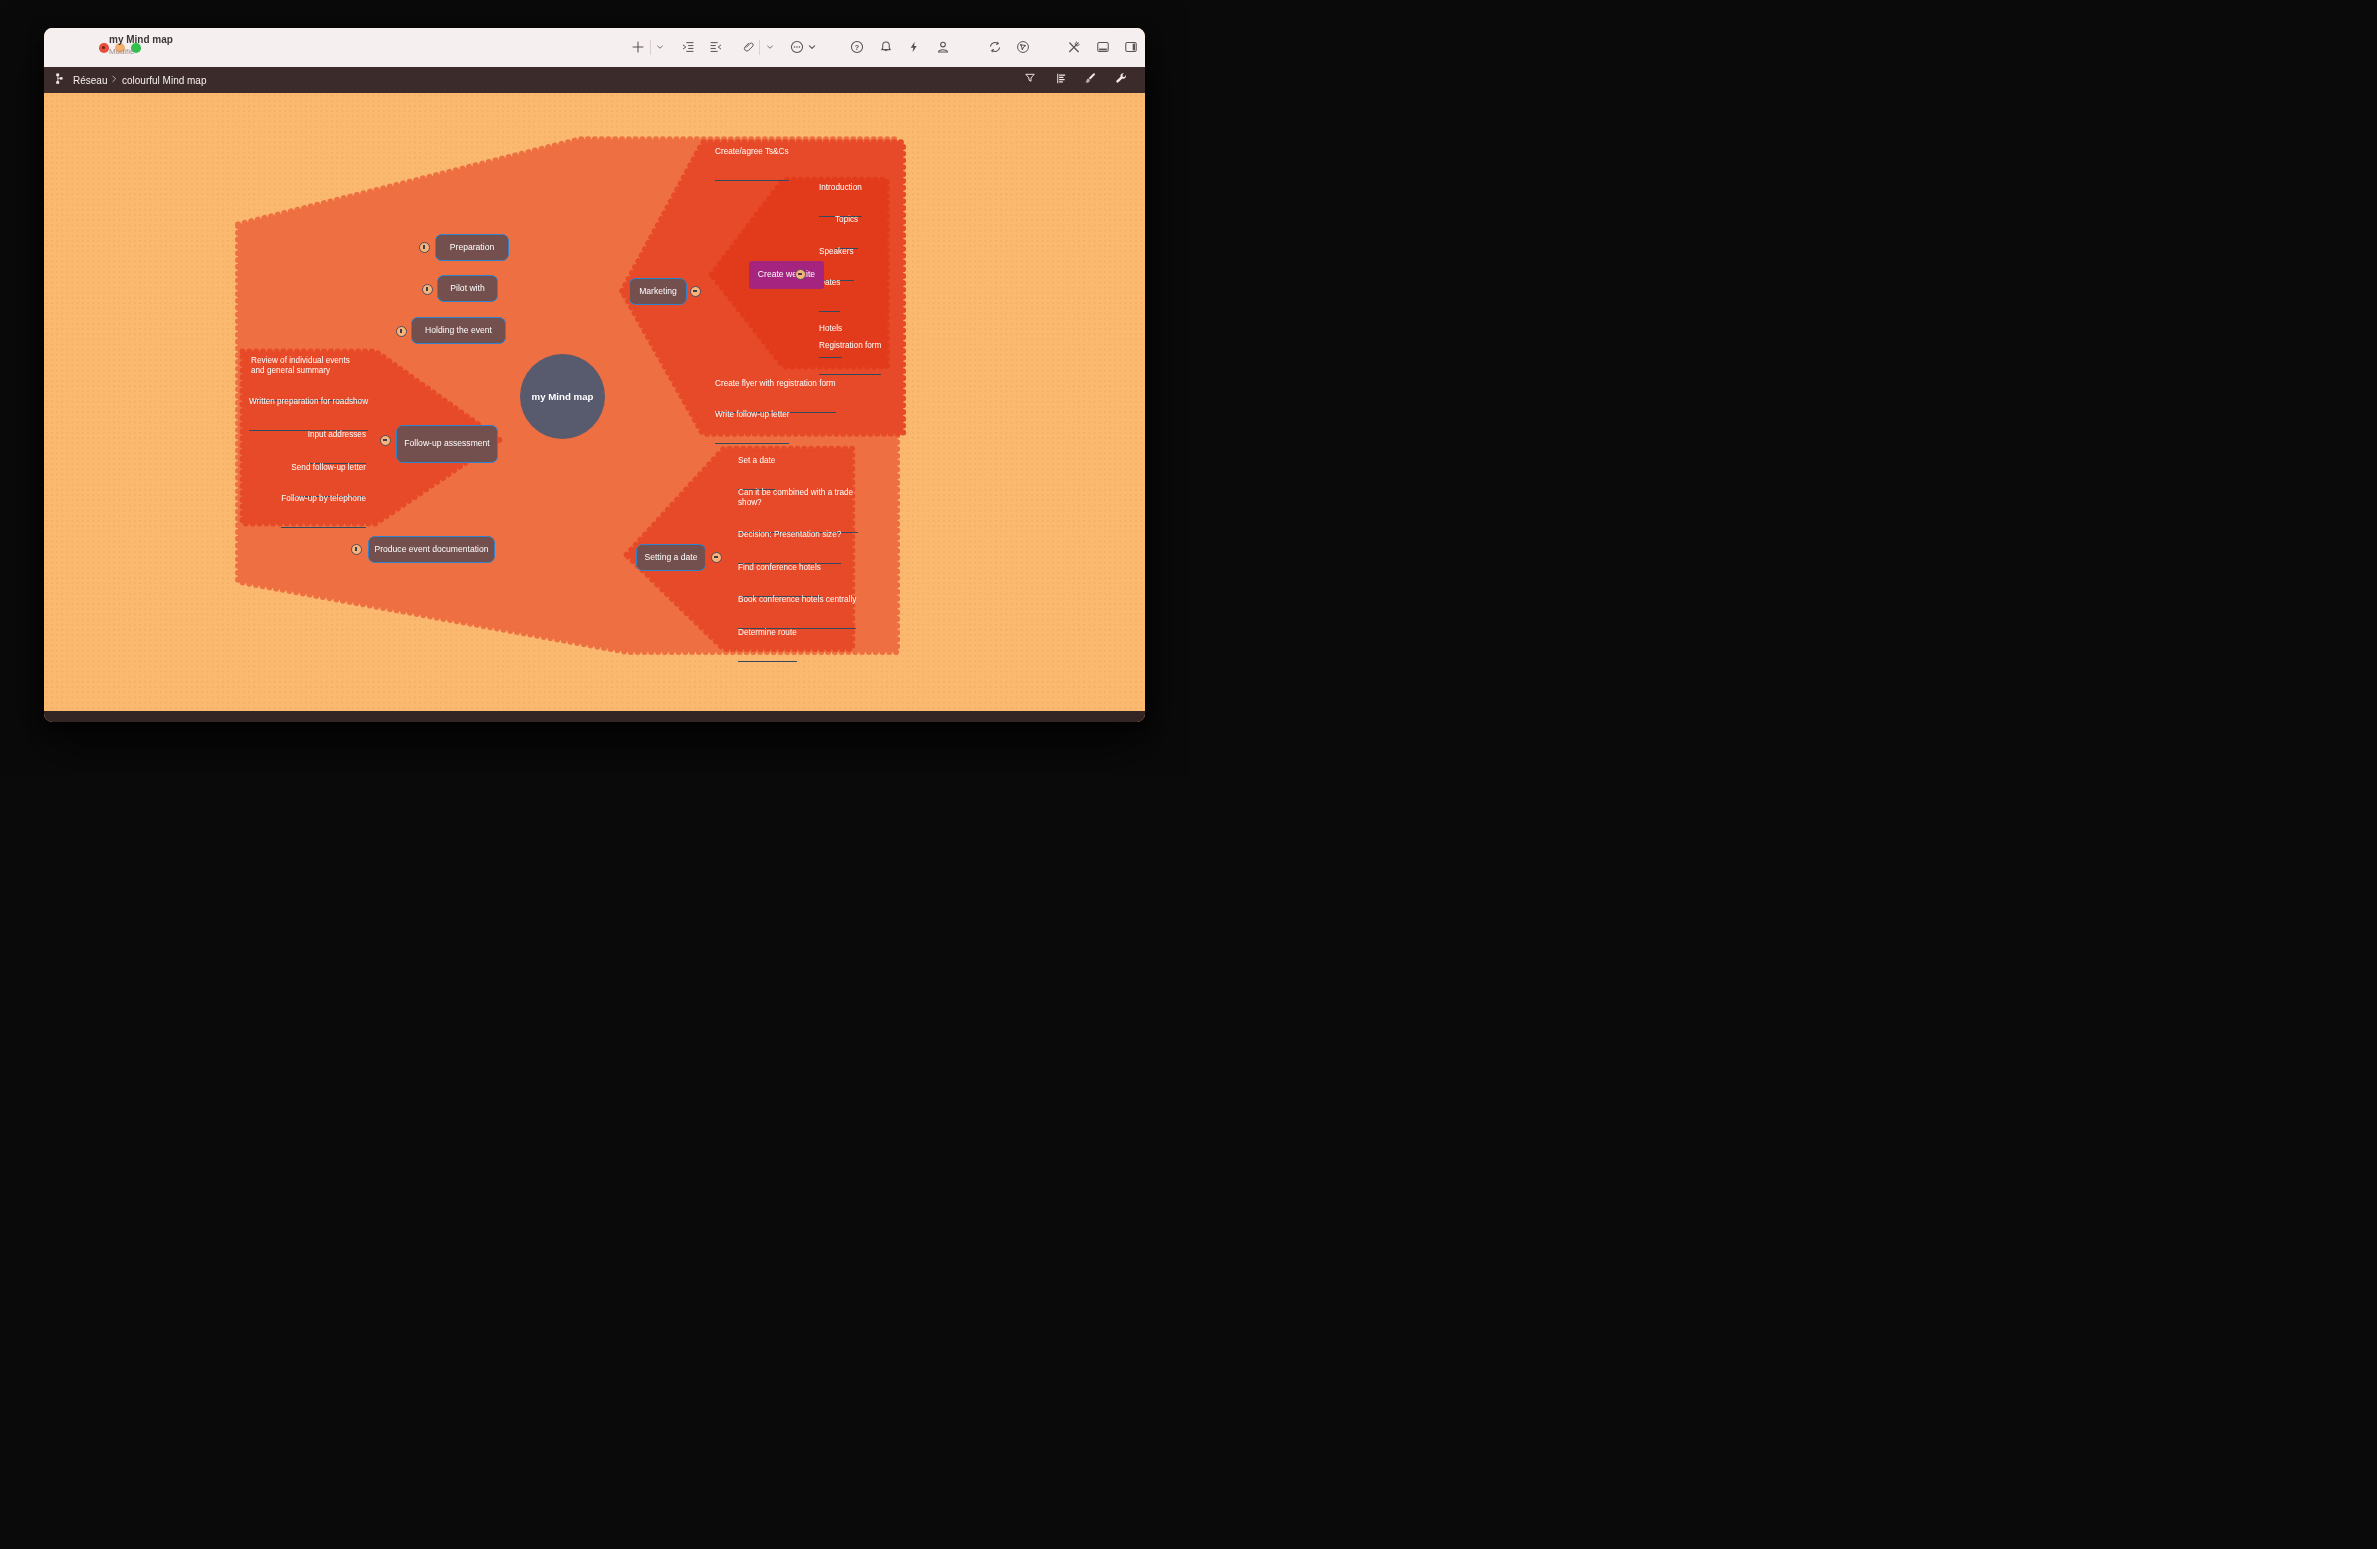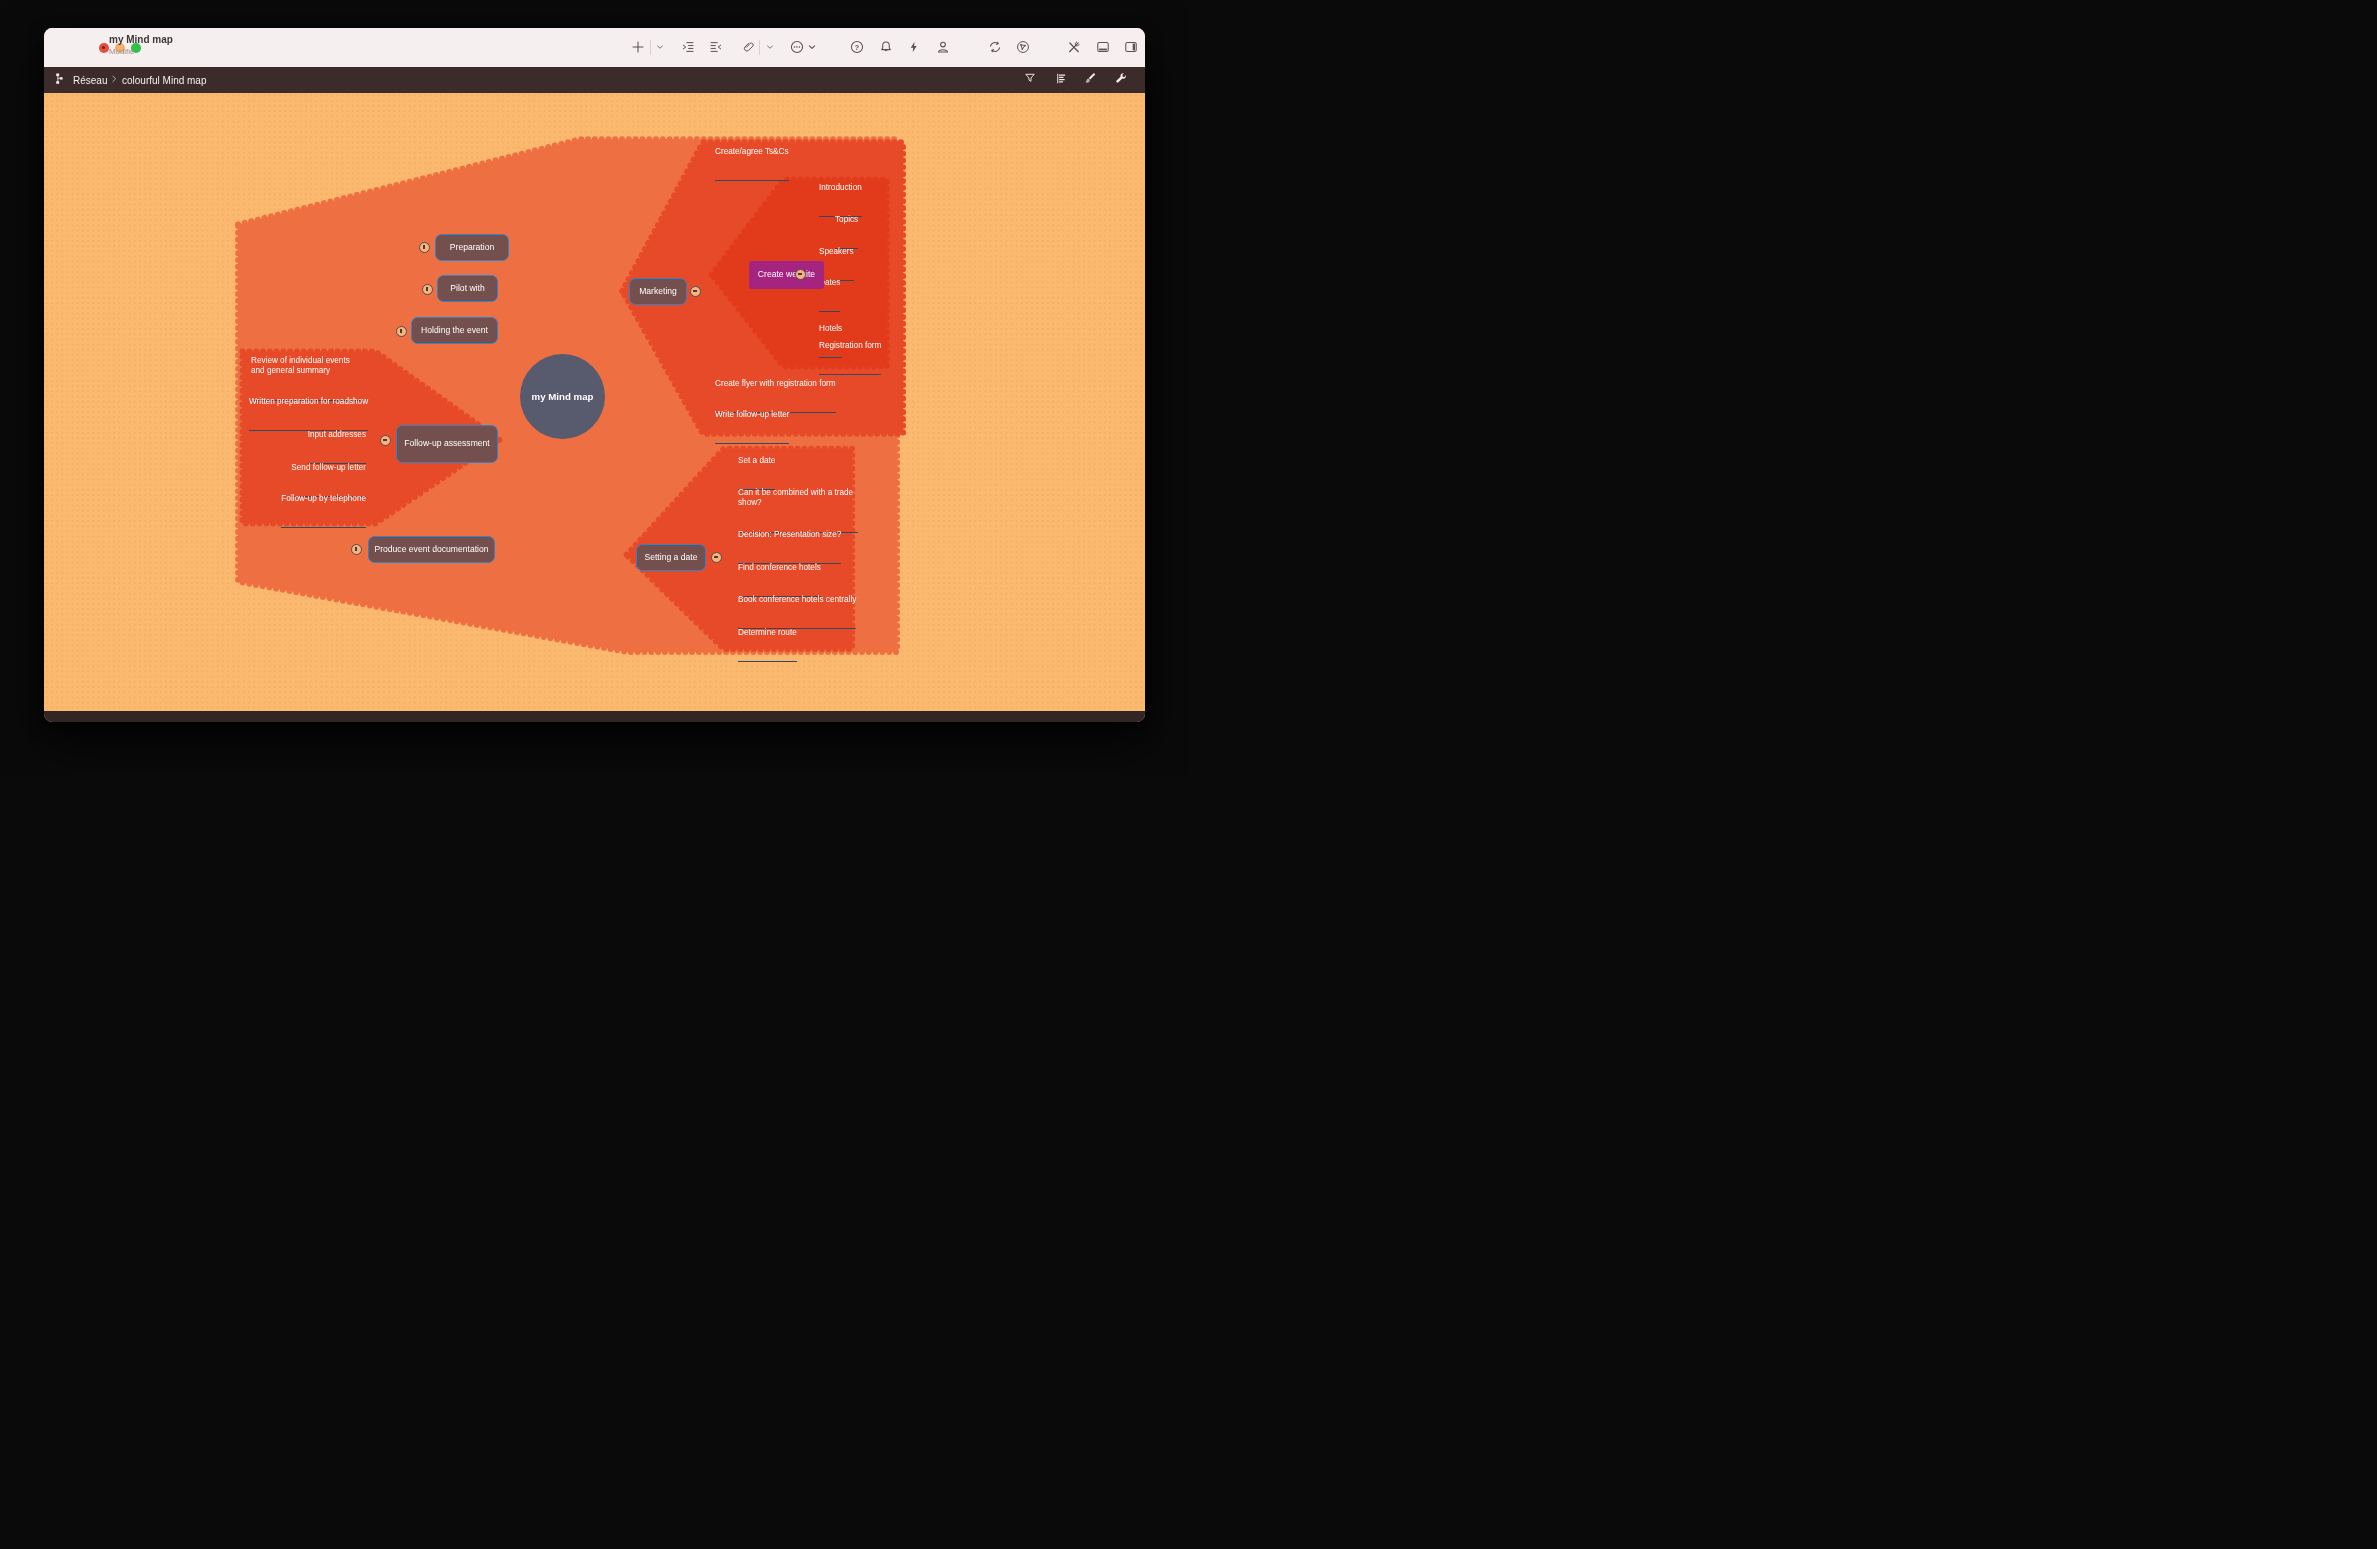--- a/index.html
+++ b/index.html
@@ -235,21 +235,21 @@
       <div class="node" style="left:391px;top:141px;width:74px;height:27px">
           <span>Preparation</span>
         </div>
       <div class="badge bar" style="left:375px;top:149px"></div>
 
       <div class="node" style="left:393px;top:182px;width:61px;height:27px">
           <span>Pilot with</span>
         </div>
       <div class="badge bar" style="left:378px;top:191px"></div>
 
-      <div class="node" style="left:367px;top:224px;width:87px;height:27px">
+      <div class="node" style="left:367px;top:224px;width:95px;height:27px">
           <span>Holding the event</span>
         </div>
       <div class="badge bar" style="left:352px;top:233px"></div>
 
       <div class="node" style="left:352px;top:332px;width:102px;height:38px">
           <span>Follow-up assessment</span>
         </div>
       <div class="badge minus" style="left:336px;top:342px"></div>
 
       <div class="node" style="left:324px;top:443px;width:127px;height:27px">

